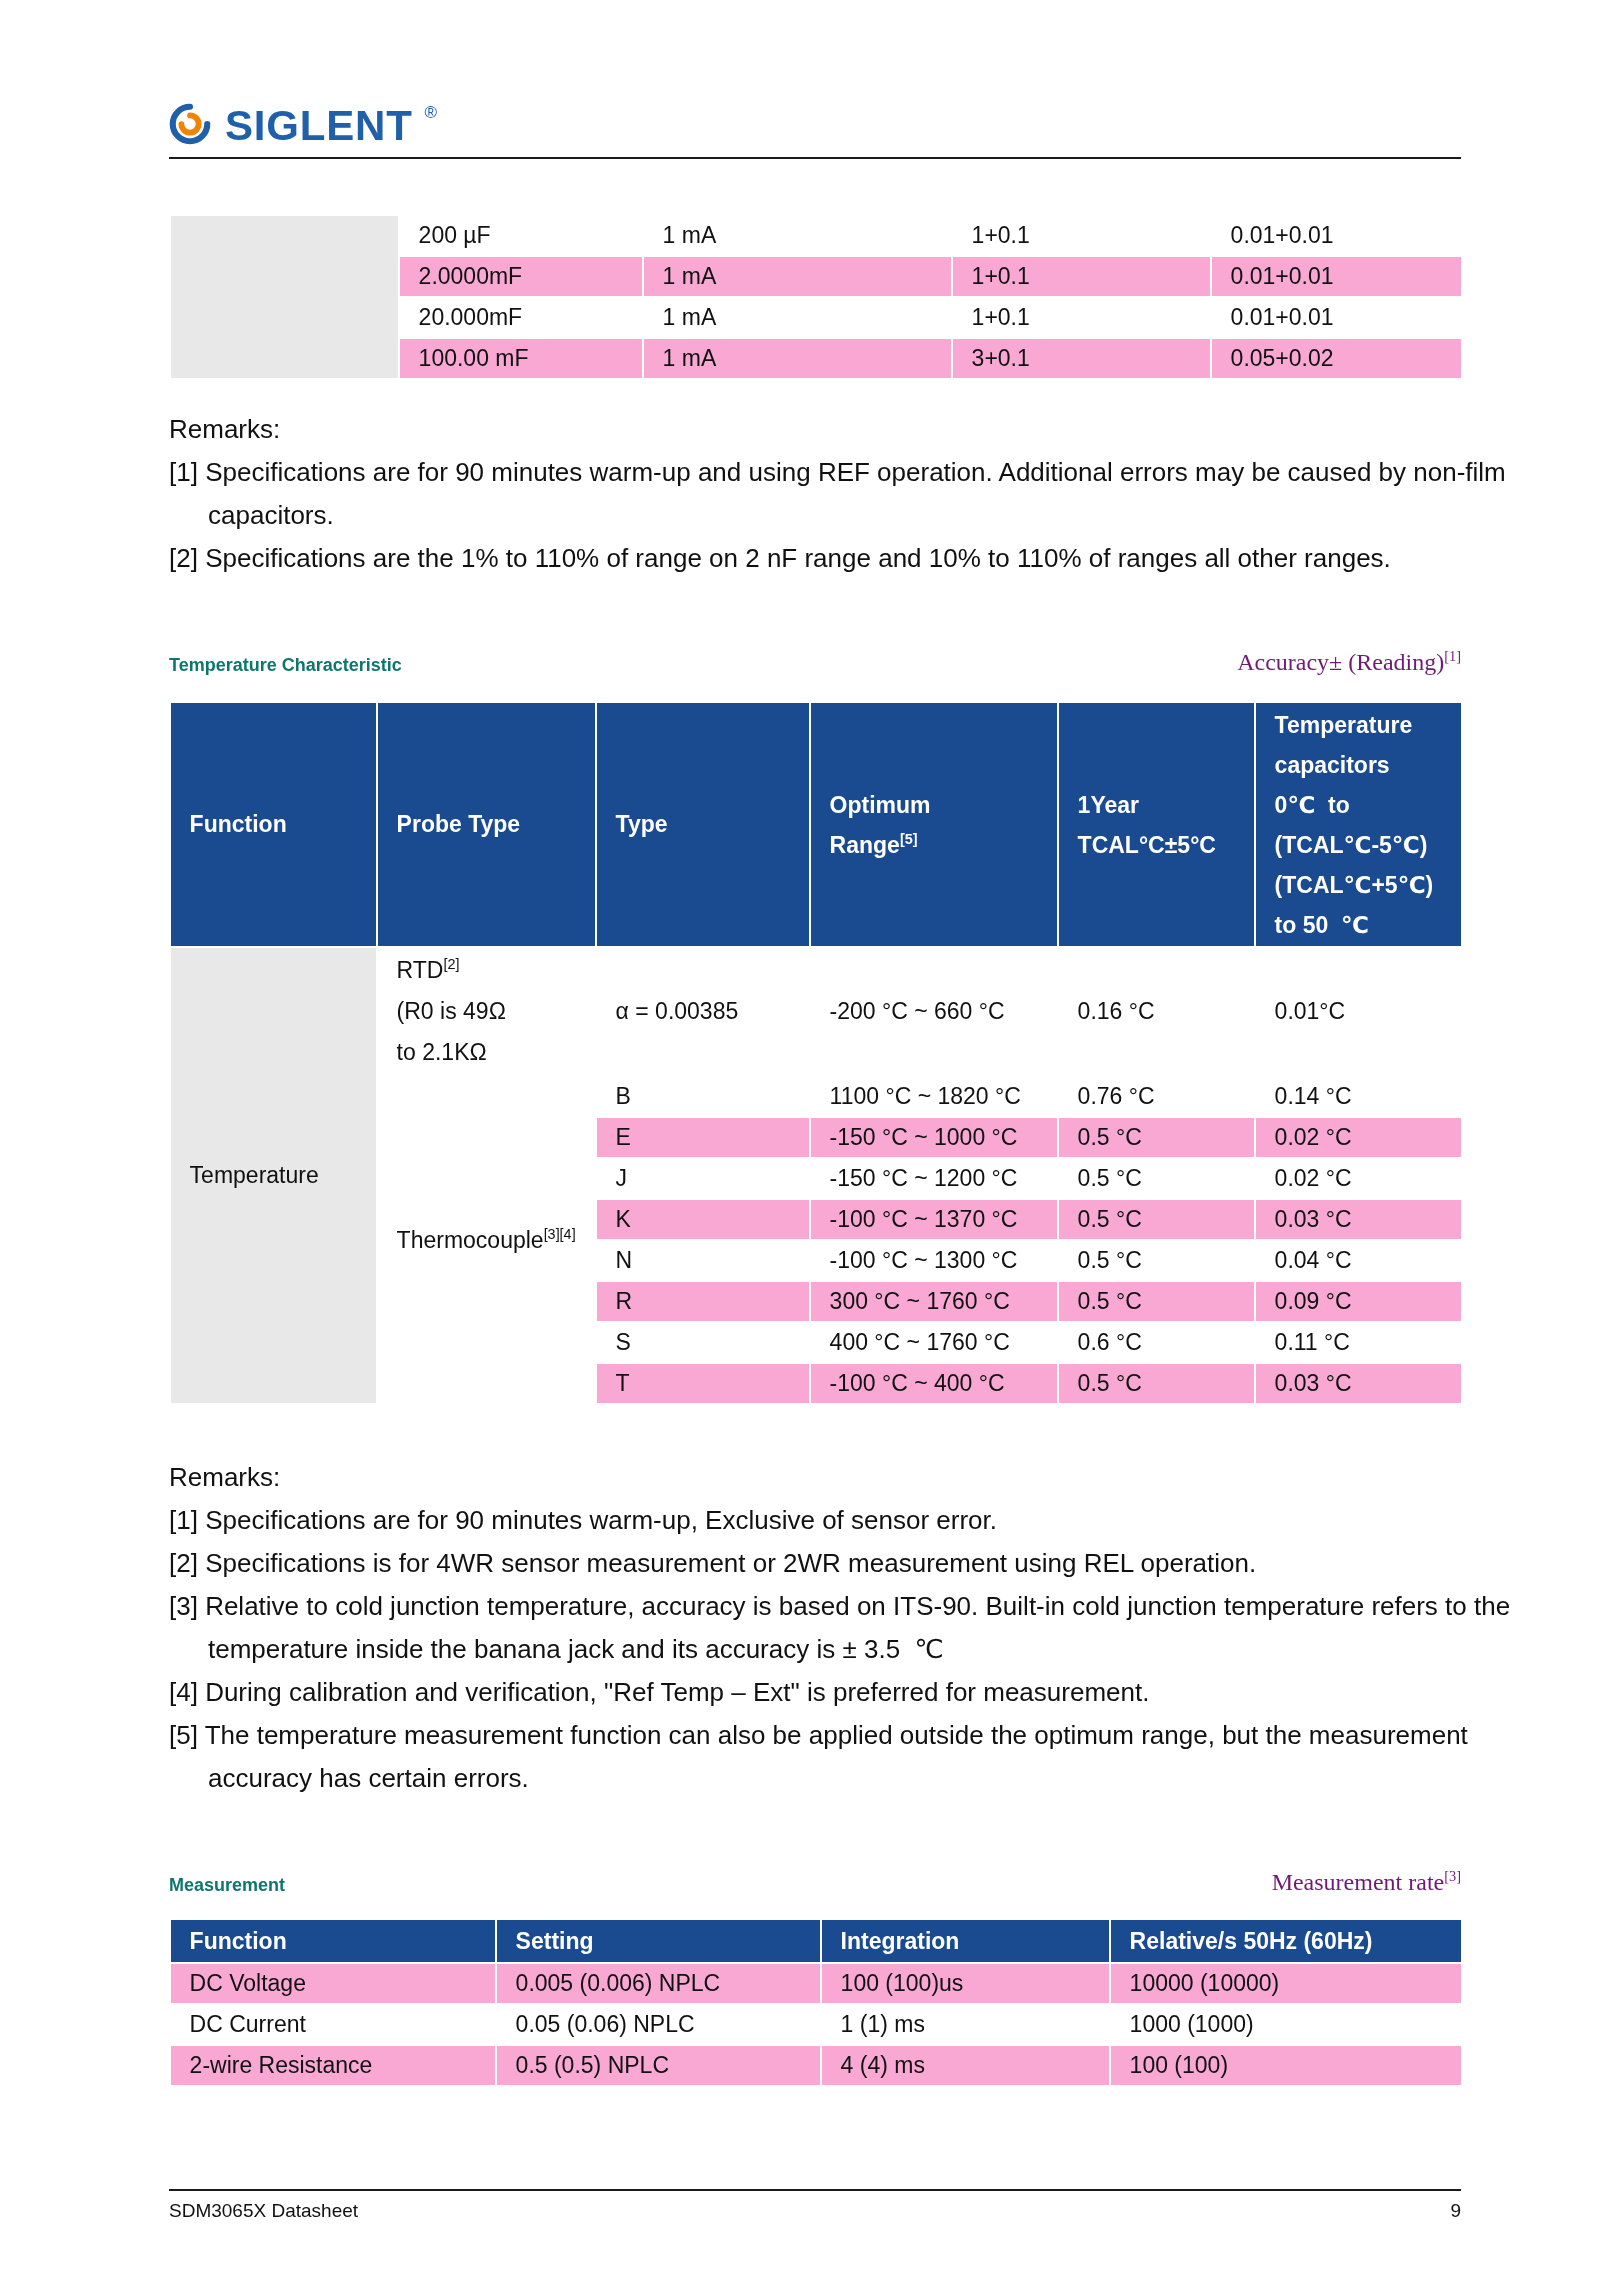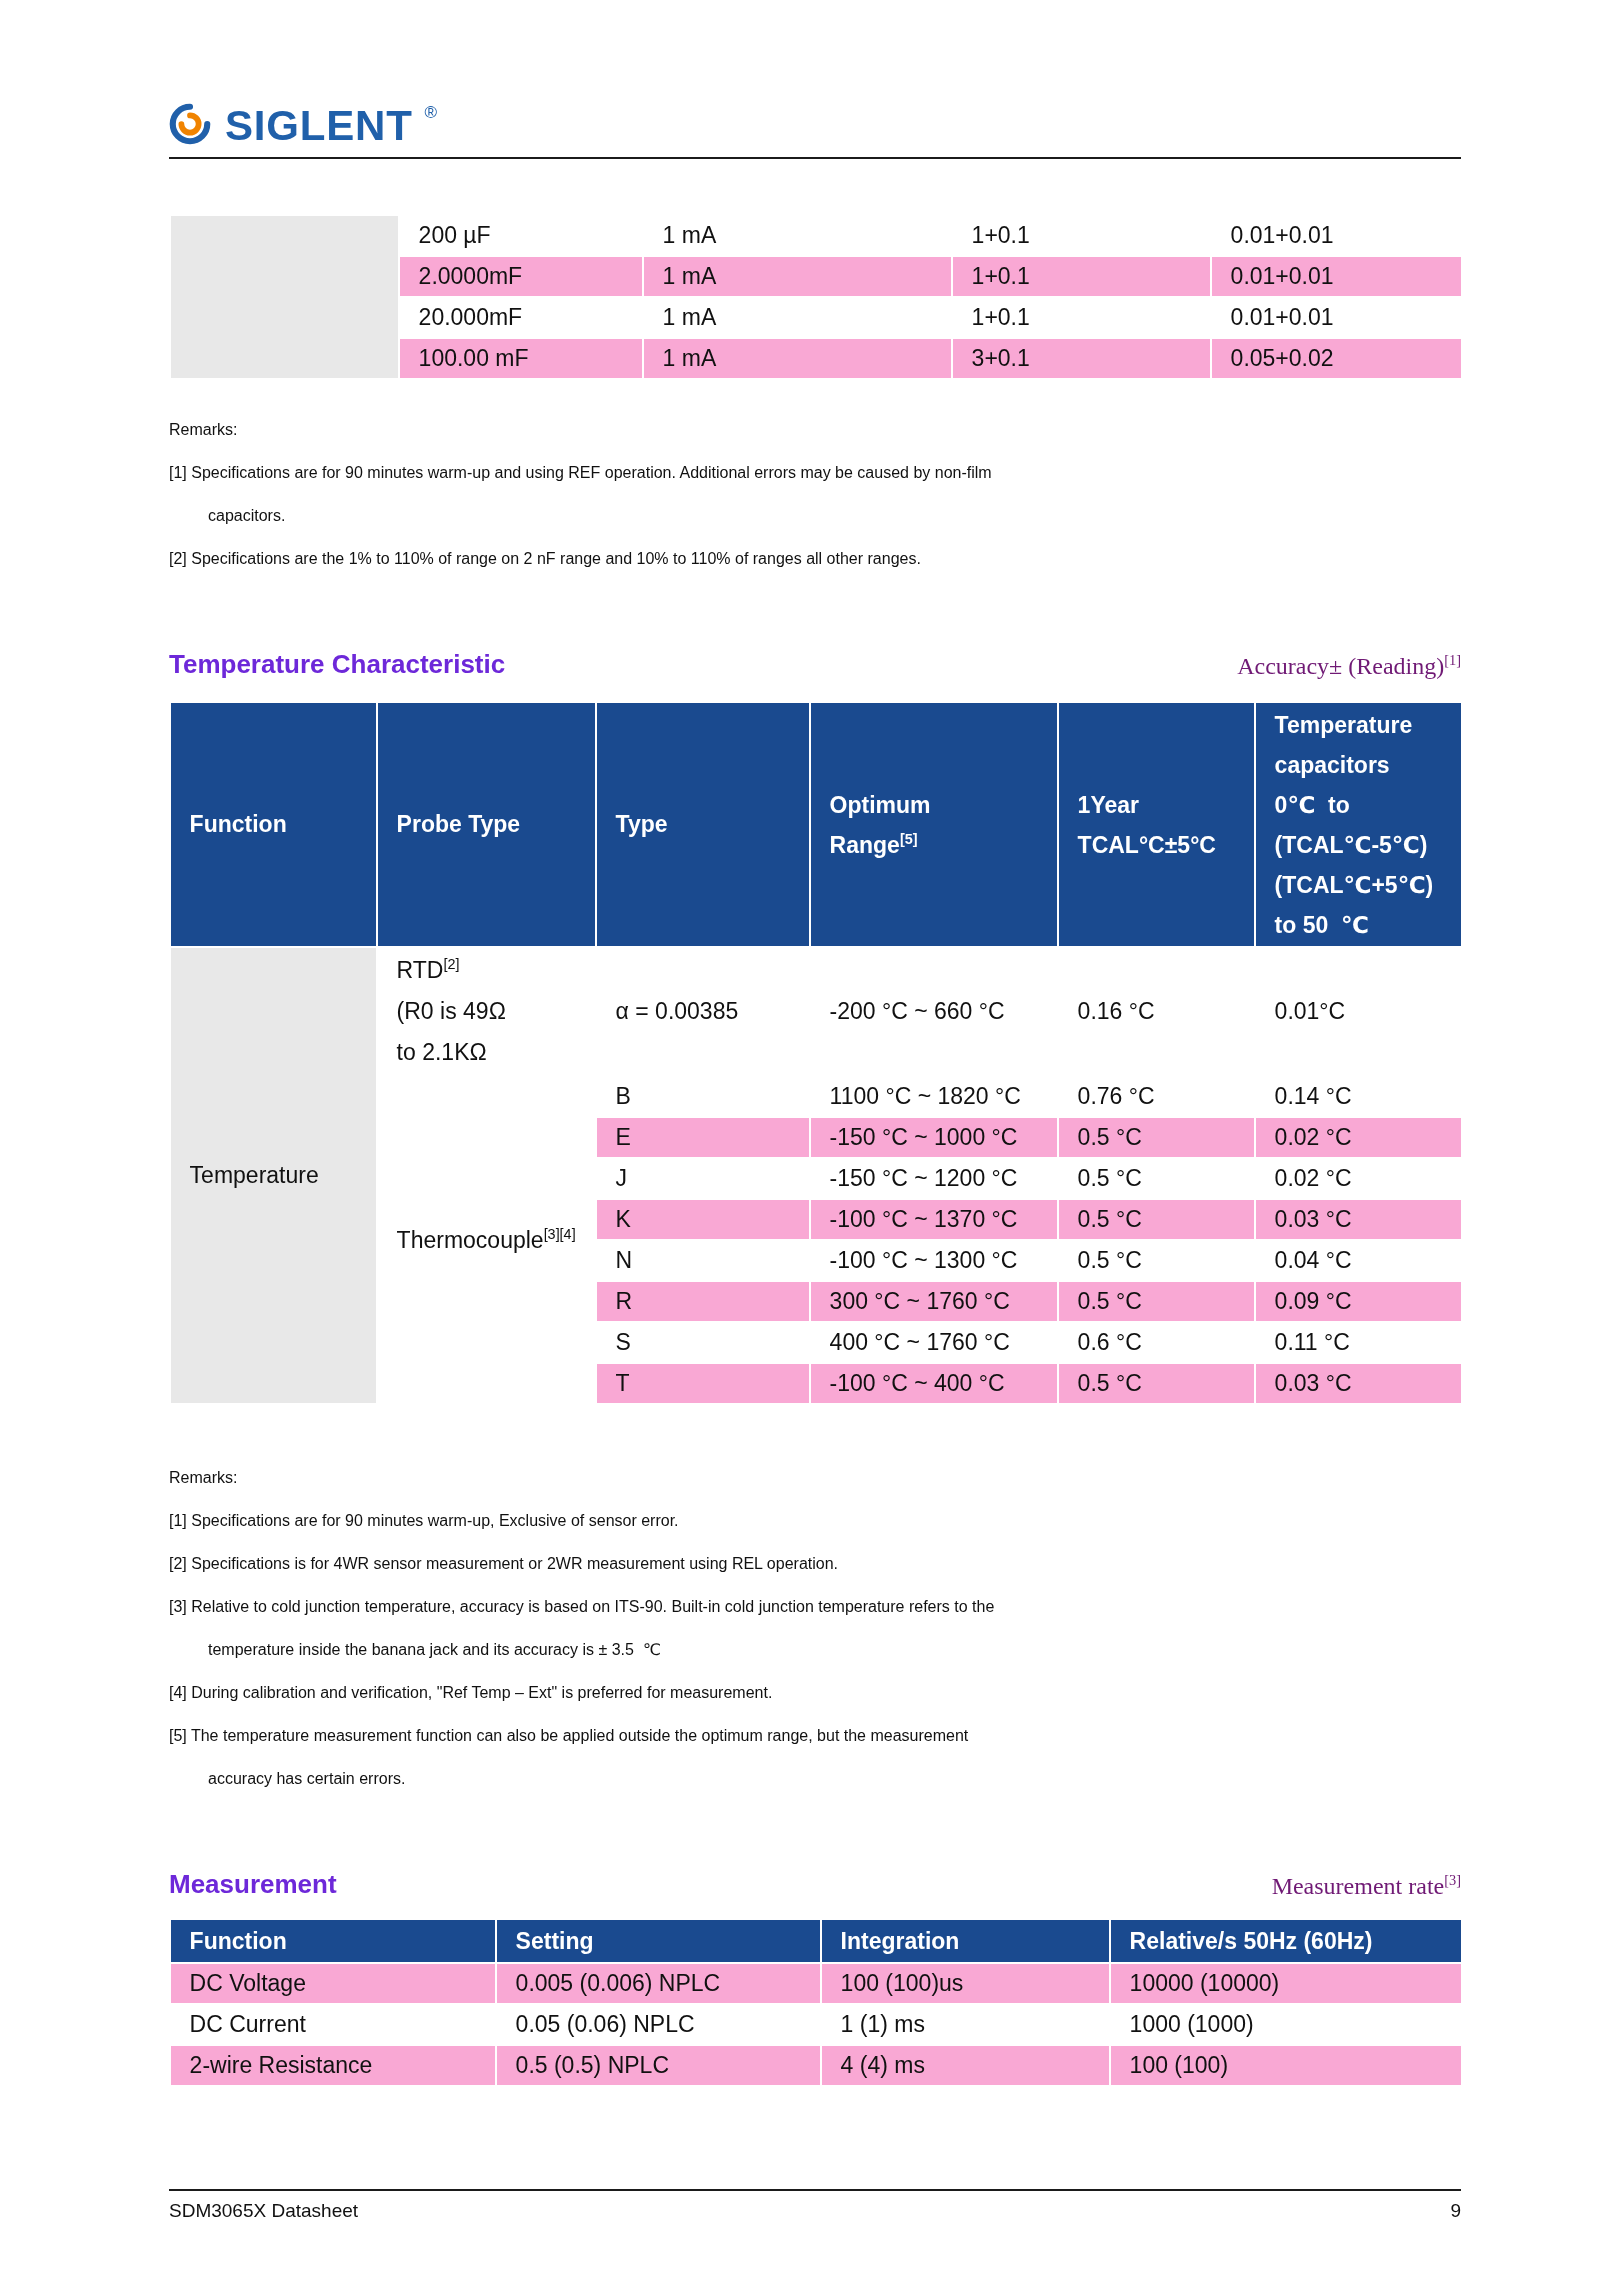--- a/index.html
+++ b/index.html
@@ -48,28 +48,28 @@
 
   
   .meas-table { left:169px; top:1918px; width:1292px; }
   .meas-table thead th { height:44px; }
   .meas-table tbody td { height:41px; }
 
   
   .remarks { left:169px; width:1395px; }
   .remarks-1 { top:408px; }
   .remarks-2 { top:1456px; }
-  .rline { font-size:16px; line-height:43px; white-space:pre; }
+  .rline { font-size:26px; line-height:43px; white-space:pre; }
   .rline.indent { padding-left:39px; }
 
   
   .sec-head { left:169px; width:1292px; display:flex; justify-content:space-between; align-items:flex-end; }
   .temp-head { top:649px; }
   .meas-head { top:1869px; }
-  .sec-title { font-size:26px; font-weight:700; color:#6d28d9; }
+  .sec-title { font-size:18px; font-weight:700; color:#0f766e; }
   .sec-note { font-size:24px; color:#701a75;font-family:Liberation Serif, serif; }
 
   sup { font-size:14.4px; vertical-align:super; line-height:0; }
 
   
   .footer-rule { left:169px; top:2189px; width:1292px; height:1.7px; background:#1b1b1b; }
   .footer { left:169px; top:2200px; width:1292px; display:flex; justify-content:space-between; font-size:19px; }
 </style>
 </head>
 <body>

